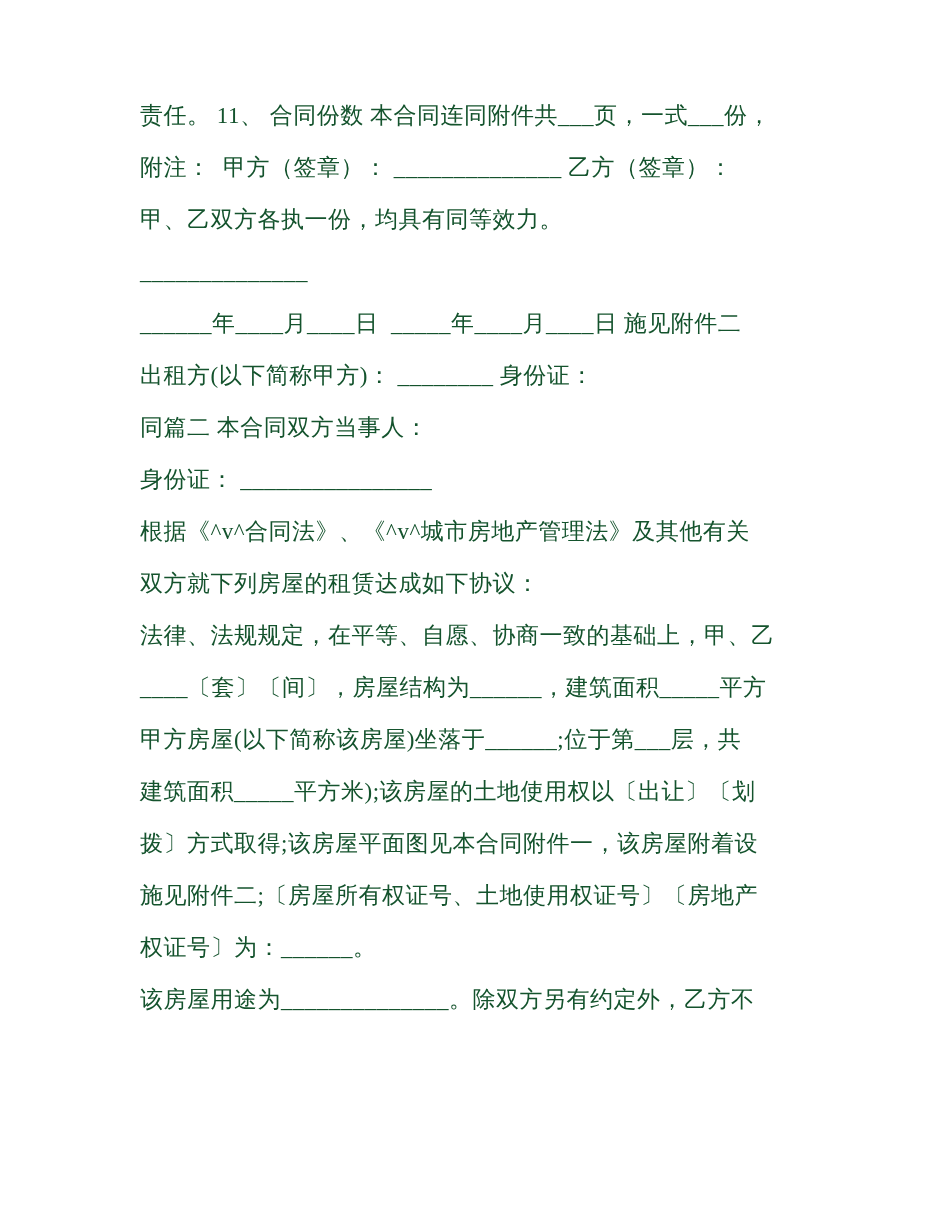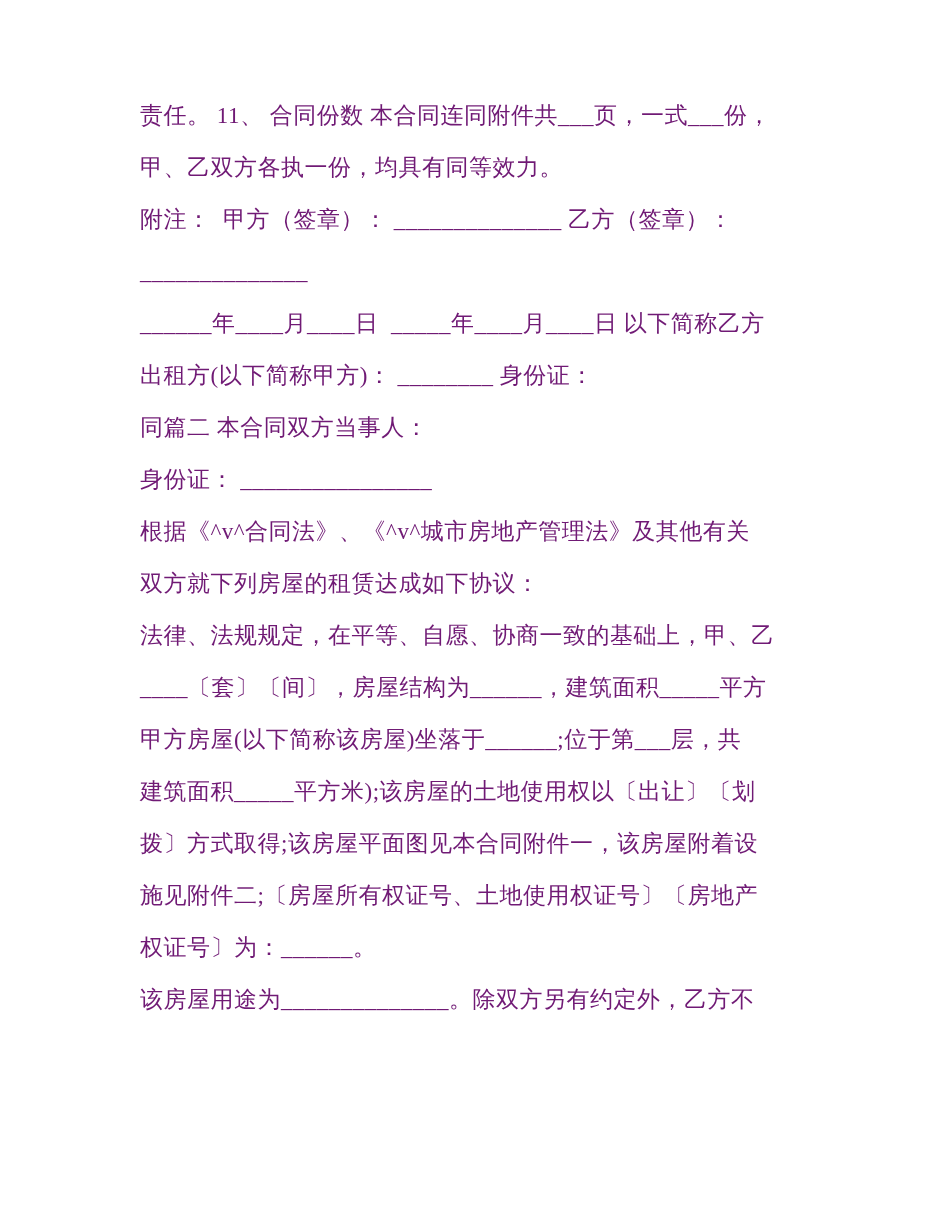--- a/index.html
+++ b/index.html
@@ -18,32 +18,32 @@
     color: #111111;
   }
   .doc-line {
     margin: 0;
     padding: 0;
     font-size: 23px;
     line-height: 52px;
     white-space: pre-wrap;
     letter-spacing: 0.5px;
     text-align: left;
-    color: #701a75;
+    color: #14532d;
   }
 </style>
 </head>
 <body>
 
 <div class="page">
   <p class="doc-line">责任。 11、 合同份数 本合同连同附件共___页，一式___份，</p>
+  <p class="doc-line">附注：  甲方（签章）： ______________ 乙方（签章）：</p>
   <p class="doc-line">甲、乙双方各执一份，均具有同等效力。</p>
-  <p class="doc-line">附注：  甲方（签章）： ______________ 乙方（签章）：</p>
   <p class="doc-line">______________</p>
-  <p class="doc-line">______年____月____日  _____年____月____日 以下简称乙方</p>
+  <p class="doc-line">______年____月____日  _____年____月____日 施见附件二</p>
   <p class="doc-line">出租方(以下简称甲方)： ________ 身份证：</p>
   <p class="doc-line">同篇二 本合同双方当事人：</p>
   <p class="doc-line">身份证： ________________</p>
   <p class="doc-line">根据《^v^合同法》、《^v^城市房地产管理法》及其他有关</p>
   <p class="doc-line">双方就下列房屋的租赁达成如下协议：</p>
   <p class="doc-line">法律、法规规定，在平等、自愿、协商一致的基础上，甲、乙</p>
   <p class="doc-line">____〔套〕〔间〕，房屋结构为______，建筑面积_____平方</p>
   <p class="doc-line">甲方房屋(以下简称该房屋)坐落于______;位于第___层，共</p>
   <p class="doc-line">建筑面积_____平方米);该房屋的土地使用权以〔出让〕〔划</p>
   <p class="doc-line">拨〕方式取得;该房屋平面图见本合同附件一，该房屋附着设</p>

